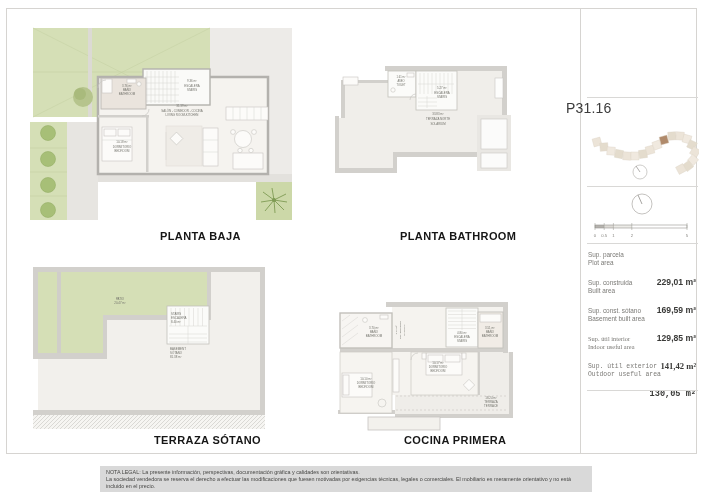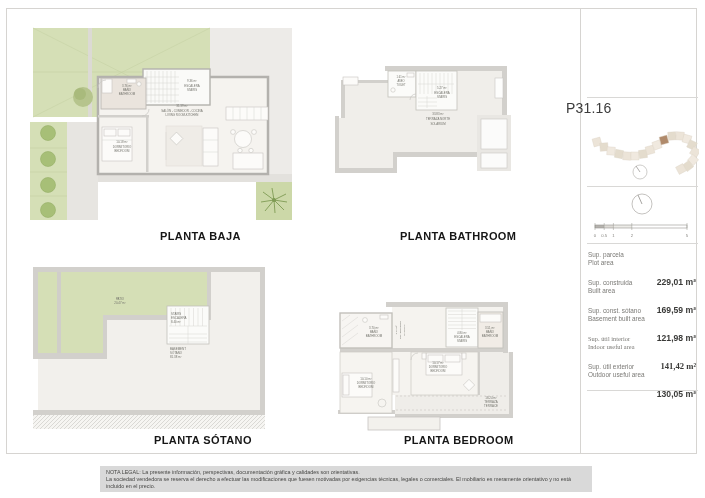--- a/index.html
+++ b/index.html
@@ -197,21 +197,21 @@
     <text class="lbl" x="95" y="44">20.47 m²</text>
     <text class="lbl lbl-left" x="146" y="55">STAIRS</text>
     <text class="lbl lbl-left" x="146" y="59">ESCALERA</text>
     <text class="lbl lbl-left" x="146" y="63">8.40 m²</text>
     <text class="lbl lbl-left" x="145" y="90">BASEMENT</text>
     <text class="lbl lbl-left" x="145" y="94">SÓTANO</text>
     <text class="lbl lbl-left" x="145" y="98">81.38 m²</text>
   </g>
 </svg>
 </div>
-<div class="abs plan-title" style="left:154px;top:434px;">PLANTA SÓTANO</div>
+<div class="abs plan-title" style="left:154px;top:434px;">TERRAZA SÓTANO</div>
 
 <div class="abs" style="left:338px;top:295px;">
 <svg width="178" height="140" viewBox="0 0 178 140">
   <rect x="54" y="12" width="111" height="46" fill="#f5f3ef"></rect>
   <rect x="54" y="57" width="19" height="43" fill="#f5f3ef"></rect>
   <polygon points="140,57 174,57 174,122 57,122 57,100 140,100" fill="#efede9"></polygon>
   <g class="wall">
     <rect x="48" y="7" width="122" height="5"></rect>
     <rect x="165" y="7" width="5" height="51"></rect>
     <rect x="2" y="53" width="163" height="4"></rect>
@@ -273,21 +273,21 @@
     <text class="lbl" x="100" y="77">BEDROOM</text>
     <text class="lbl" x="28" y="85">10.10 m²</text>
     <text class="lbl" x="28" y="89">DORMITORIO</text>
     <text class="lbl" x="28" y="93">BEDROOM</text>
     <text class="lbl" x="153" y="104">18.24 m²</text>
     <text class="lbl" x="153" y="108">TERRAZA</text>
     <text class="lbl" x="153" y="112">TERRACE</text>
   </g>
 </svg>
 </div>
-<div class="abs plan-title" style="left:404px;top:434px;">PLANTA BEDROOM</div>
+<div class="abs plan-title" style="left:404px;top:434px;">COCINA PRIMERA</div>
 
 <div class="abs hdiv" style="top:97px;"></div>
 <div class="abs ref">P31.16</div>
 
 <div class="abs" style="left:585px;top:116px;">
 <svg width="114" height="66" viewBox="0 0 114 66">
   <g stroke="#dcd4c6" stroke-width=".4">
     <rect x="8" y="22" width="8" height="8" fill="#ece4d8" transform="rotate(-15 12 26)"></rect>
     <rect x="15" y="27" width="8" height="8" fill="#e4dccd" transform="rotate(-5 19 31)"></rect>
     <rect x="22" y="31" width="8" height="8" fill="#f0e9df" transform="rotate(5 26 35)"></rect>
@@ -351,30 +351,30 @@
     <div>Sup. construida</div>
     <div>Built area</div>
   </div>
   <div class="val">169,59 m²</div>
 </div>
 <div class="arearow" style="top:305px;">
   <div class="lbls">
     <div>Sup. const. sótano</div>
     <div>Basement built area</div>
   </div>
-  <div class="val">121,98 m²</div>
+  <div class="val">129,85 m²</div>
 </div>
 <div class="arearow" style="top:333px;font-family:Liberation Serif, serif;">
   <div class="lbls">
     <div>Sup. útil interior</div>
     <div>Indoor useful area</div>
   </div>
   <div class="val">141,42 m²</div>
 </div>
-<div class="arearow" style="top:361px;">
+<div class="arearow" style="top:361px;font-family:Liberation Mono, monospace;">
   <div class="lbls">
     <div>Sup. útil exterior</div>
     <div>Outdoor useful area</div>
   </div>
   <div class="val">130,05 m²</div>
 </div>
 
 <div class="abs hdiv" style="top:390px;"></div>
 
 <div class="abs legal">

